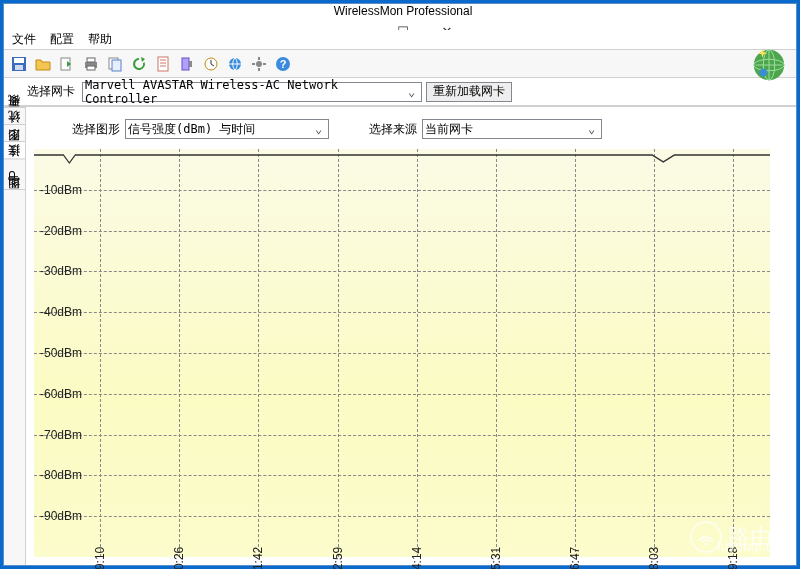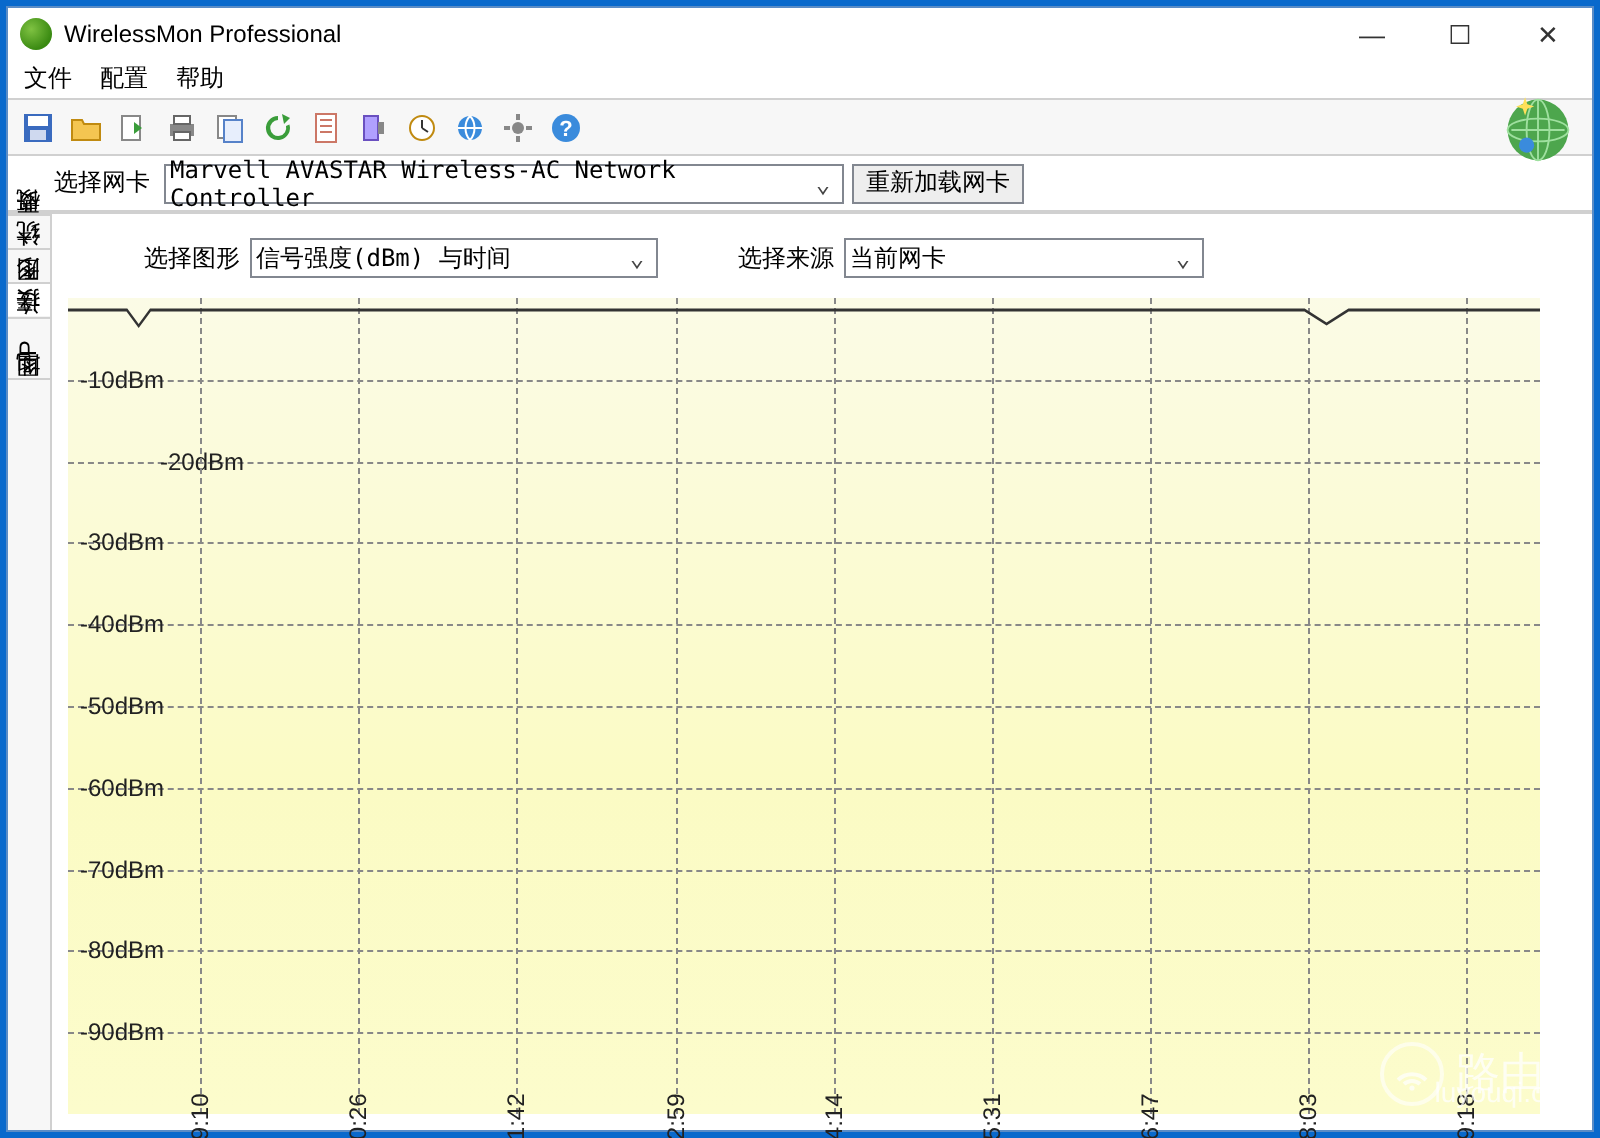--- a/index.html
+++ b/index.html
@@ -1,18 +1,18 @@
 <!DOCTYPE html>
 <html><head>
 <meta charset="utf-8">
 <style>
   * { box-sizing: border-box; margin: 0; padding: 0; }
   body { font-family: "Microsoft YaHei", Tahoma, sans-serif; font-size: 12px; background: #0969cc; width: 800px; height: 569px; overflow: hidden; position: relative; }
   .window { position: absolute; top: 3px; left: 3px; right: 3px; bottom: 3px; background: #fff; border: 1px solid #5a8cc6; display: flex; flex-direction: column; }
-  .titlebar { height: 26px; display: flex; align-items: center; padding: 0 0 0 6px; background: #fff; color: #000; }
+  .titlebar { height: 26px; display: flex; align-items: center; padding: 0 0 0 6px; background: #fff; color: #000; flex-direction: column; }
   .titlebar .app-icon { width: 16px; height: 16px; margin-right: 6px; background: radial-gradient(circle at 35% 35%, #7fc242 0%, #3a8a12 70%); border-radius: 50%; position: relative; }
   .titlebar .title { flex: 1; font-size: 12px; }
   .win-controls { display: flex; }
   .win-controls div { width: 44px; height: 26px; display: flex; align-items: center; justify-content: center; font-size: 13px; color: #333; }
   .menubar { height: 20px; background: #fff; display: flex; align-items: center; gap: 14px; padding: 0 8px; border-bottom: 1px solid #d0d0d0; }
   .menubar span { cursor: default; }
   .toolbar { height: 28px; background: #f7f7f7; border-bottom: 1px solid #d0d0d0; display: flex; align-items: center; gap: 2px; padding: 2px 4px; }
   .tbtn { width: 22px; height: 22px; display: flex; align-items: center; justify-content: center; border: 1px solid transparent; }
   .tbtn svg { width: 16px; height: 16px; }
   .netbar { height: 28px; border-bottom: 1px solid #d0d0d0; display: flex; align-items: center; padding: 2px 20px; gap: 4px; }
@@ -187,21 +187,21 @@
           <span class="val">当前网卡</span>
           <span class="arrow">⌄</span>
         </div>
       </div>
 
       <div class="chart-wrap">
         <div class="chart" id="chart">
             <div class="gridline-h" style="top: 10%;"></div>
             <div class="ylabel" style="top: 10%;">-10dBm</div>
             <div class="gridline-h" style="top: 20%;"></div>
-            <div class="ylabel" style="top: 20%; margin-left: 40px;">-20dBm</div>
+            <div class="ylabel" style="top: 20%;">-20dBm</div>
             <div class="gridline-h" style="top: 30%;"></div>
             <div class="ylabel" style="top: 30%;">-30dBm</div>
             <div class="gridline-h" style="top: 40%;"></div>
             <div class="ylabel" style="top: 40%;">-40dBm</div>
             <div class="gridline-h" style="top: 50%;"></div>
             <div class="ylabel" style="top: 50%;">-50dBm</div>
             <div class="gridline-h" style="top: 60%;"></div>
             <div class="ylabel" style="top: 60%;">-60dBm</div>
             <div class="gridline-h" style="top: 70%;"></div>
             <div class="ylabel" style="top: 70%;">-70dBm</div>

